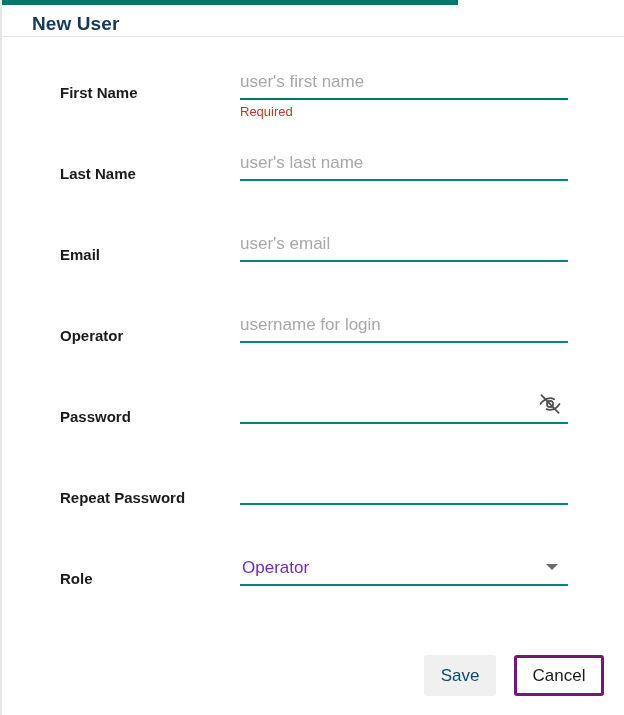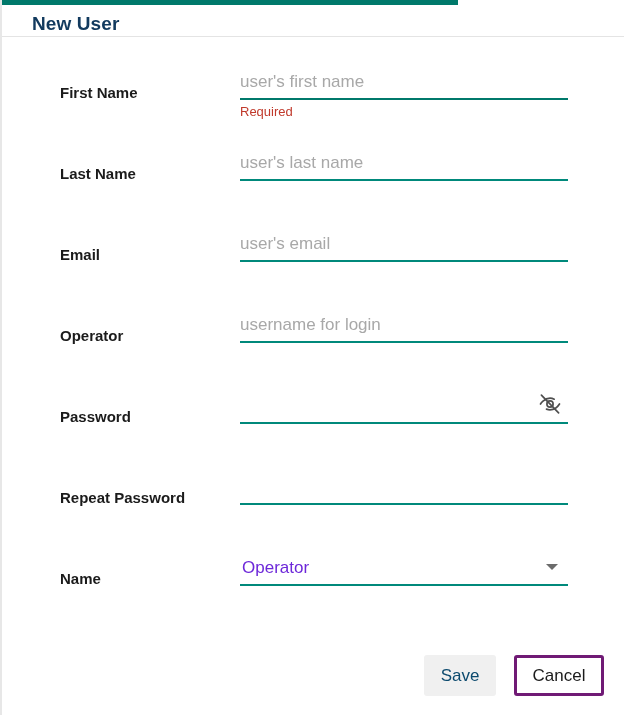--- a/index.html
+++ b/index.html
@@ -251,21 +251,21 @@
     </div>
 
     <div class="field-row" style="top:405px;">
       <div class="field-label">Repeat Password</div>
       <div class="field-control">
         <input class="underline-input" type="password" placeholder="" style="">
       </div>
     </div>
 
     <div class="field-row" style="top:486px;">
-      <div class="field-label">Name</div>
+      <div class="field-label">Role</div>
       <div class="field-control">
         <div class="select-wrap">
           <span class="select-value">Operator</span>
           <span class="select-arrow"></span>
         </div>
       </div>
     </div>
 
     <div class="actions">
       <button class="btn btn-save">Save</button>

